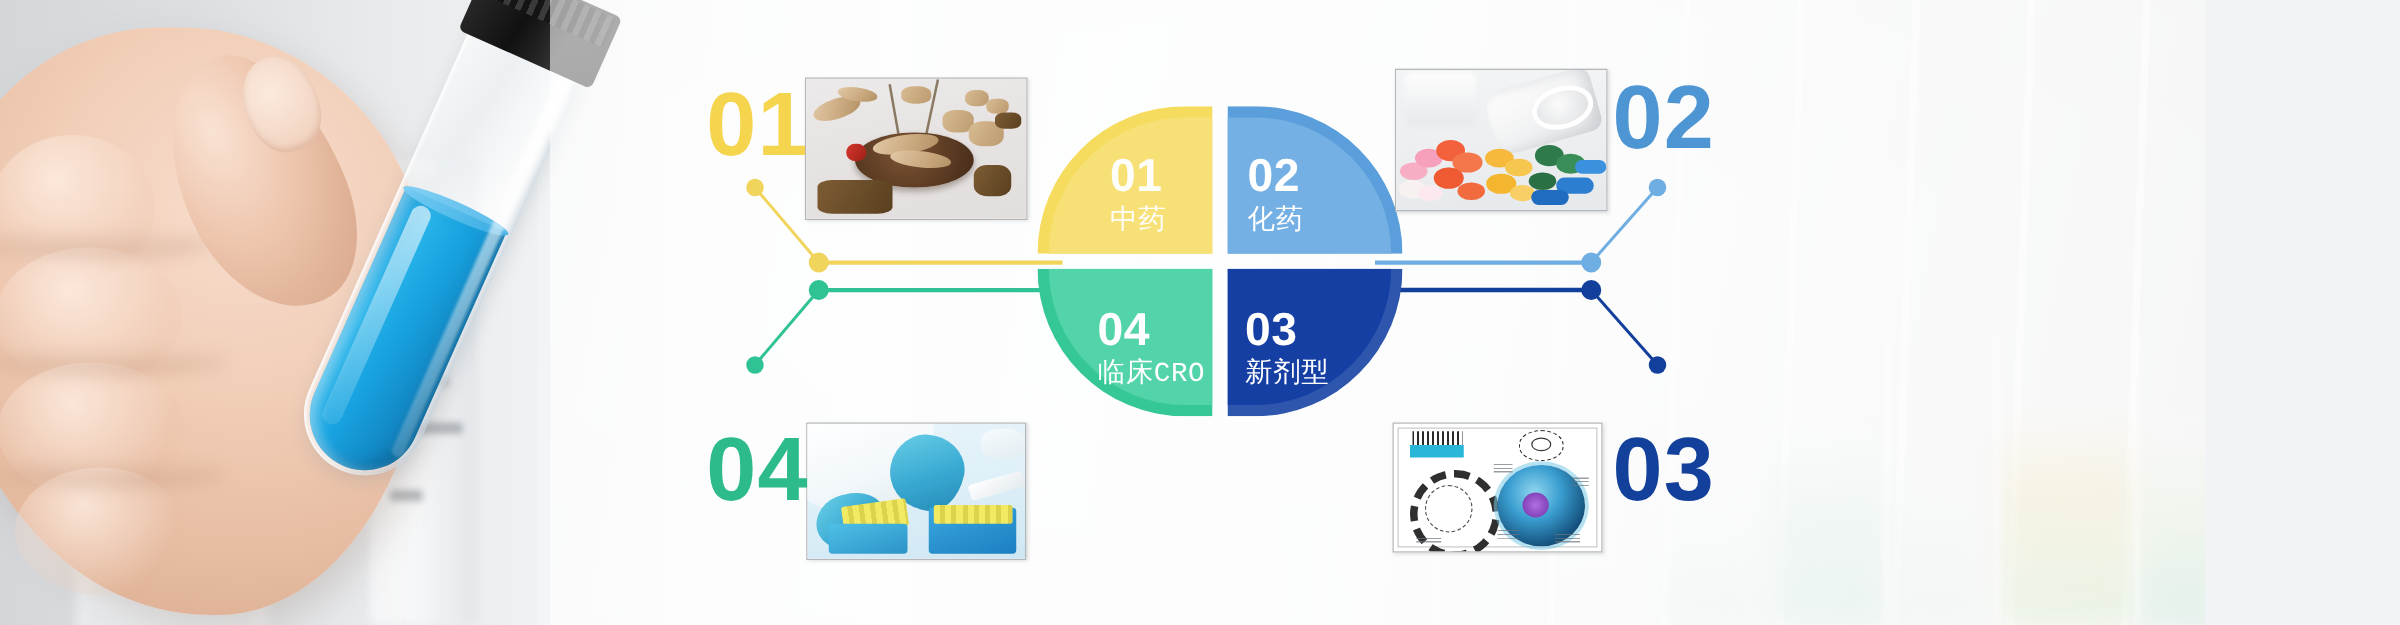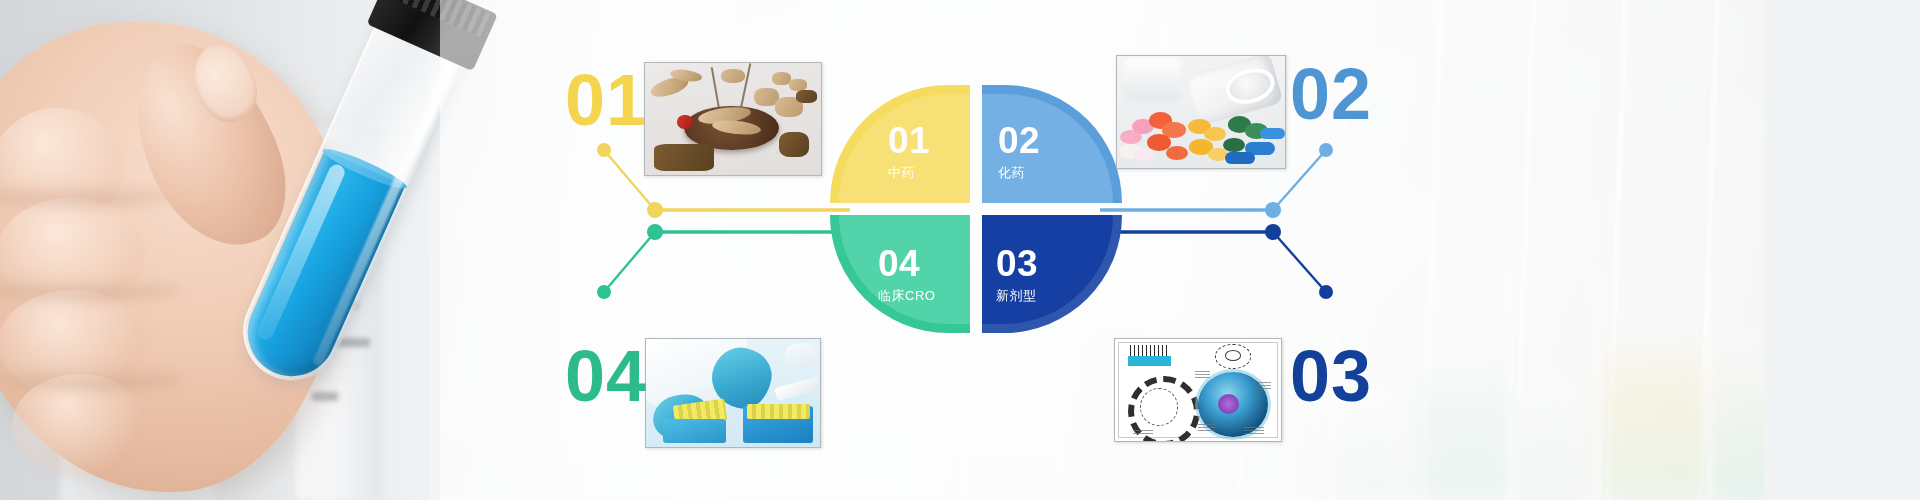--- a/index.html
+++ b/index.html
@@ -169,22 +169,22 @@
   .q-tl .inner::after{content:"";position:absolute;left:9px;top:9px;right:0;bottom:0;border-radius:132px 0 0 0;background:#f7e176;}
   .q-tr .inner{border-radius:0 140px 0 0;background:#5a9fdb;}
   .q-tr .inner::after{content:"";position:absolute;left:0;top:9px;right:9px;bottom:0;border-radius:0 132px 0 0;background:#74b0e3;}
   .q-bl .inner{border-radius:0 0 0 140px;background:#35c796;}
   .q-bl .inner::after{content:"";position:absolute;left:9px;top:0;right:0;bottom:9px;border-radius:0 0 0 132px;background:#52d3a9;}
   .q-br .inner{border-radius:0 0 140px 0;background:#2e56ad;}
   .q-br .inner::after{content:"";position:absolute;left:0;top:0;right:9px;bottom:9px;border-radius:0 0 132px 0;background:#153fa3;}
 
   .q-txt{position:absolute;z-index:3;color:#fff;text-align:left;line-height:1;}
   .q-num{font-size:37px;font-weight:bold;letter-spacing:.5px;display:block;}
-  .q-lab{font-size:13px;display:block;margin-top:7px;letter-spacing:.5px;
-         font-family:Liberation Sans, sans-serif;}
+  .q-lab{font-size:22px;display:block;margin-top:7px;letter-spacing:.5px;
+         font-family:Liberation Mono, monospace;}
   .t-tl{left:58px;top:37px;}
   .t-tr{left:16px;top:37px;}
   .t-bl{left:48px;top:30px;}
   .t-br{left:14px;top:30px;}
   .q-tl .q-num,.q-tl .q-lab{color:#fdfdfb;}
 
   
   .card{position:absolute;background:#fff;border:1px solid #b4b7ba;
         box-shadow:1px 1px 3px rgba(90,95,100,.22);overflow:hidden;}
   .card .ph{position:absolute;inset:0;}

